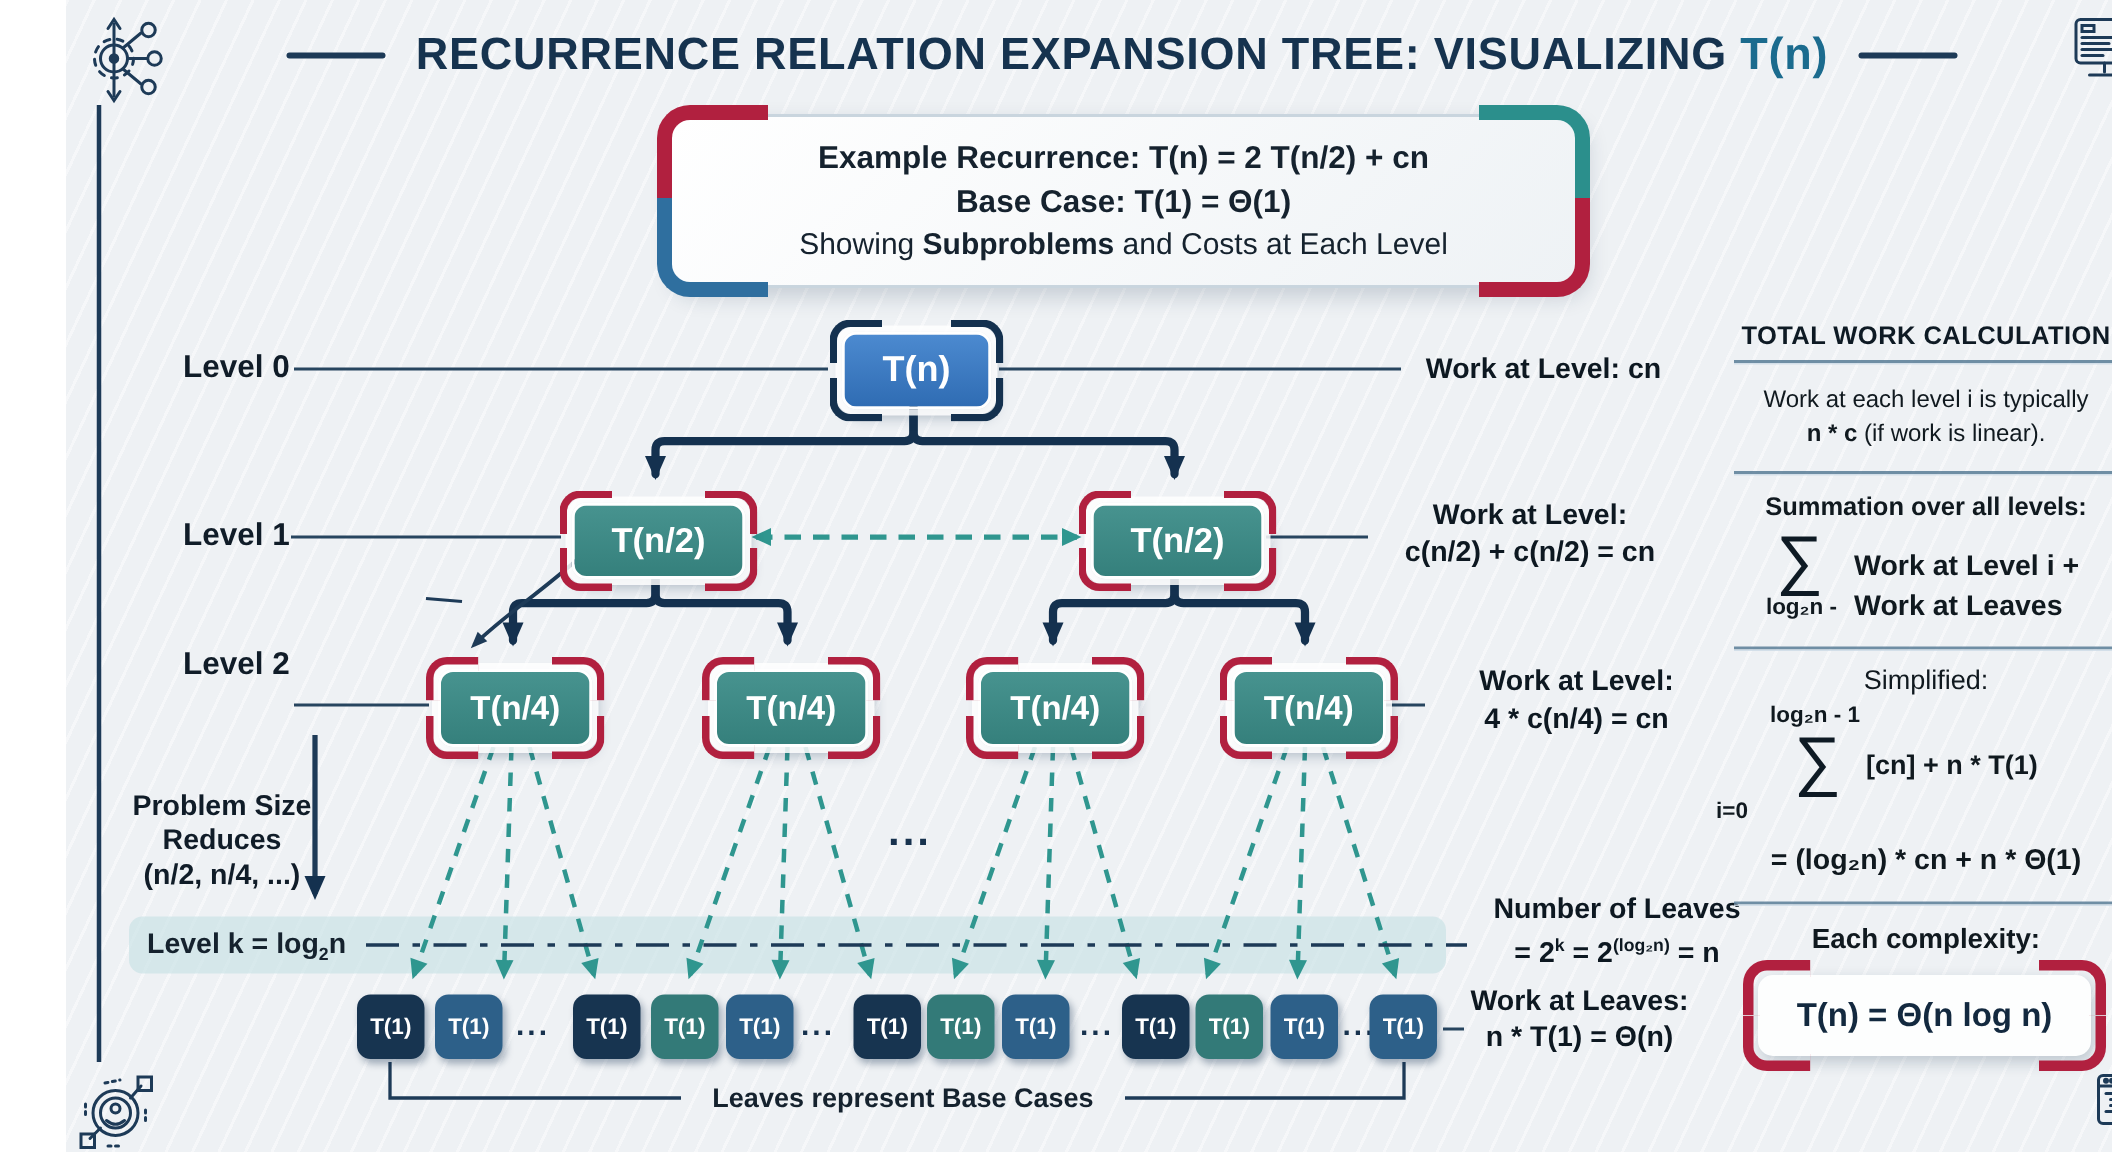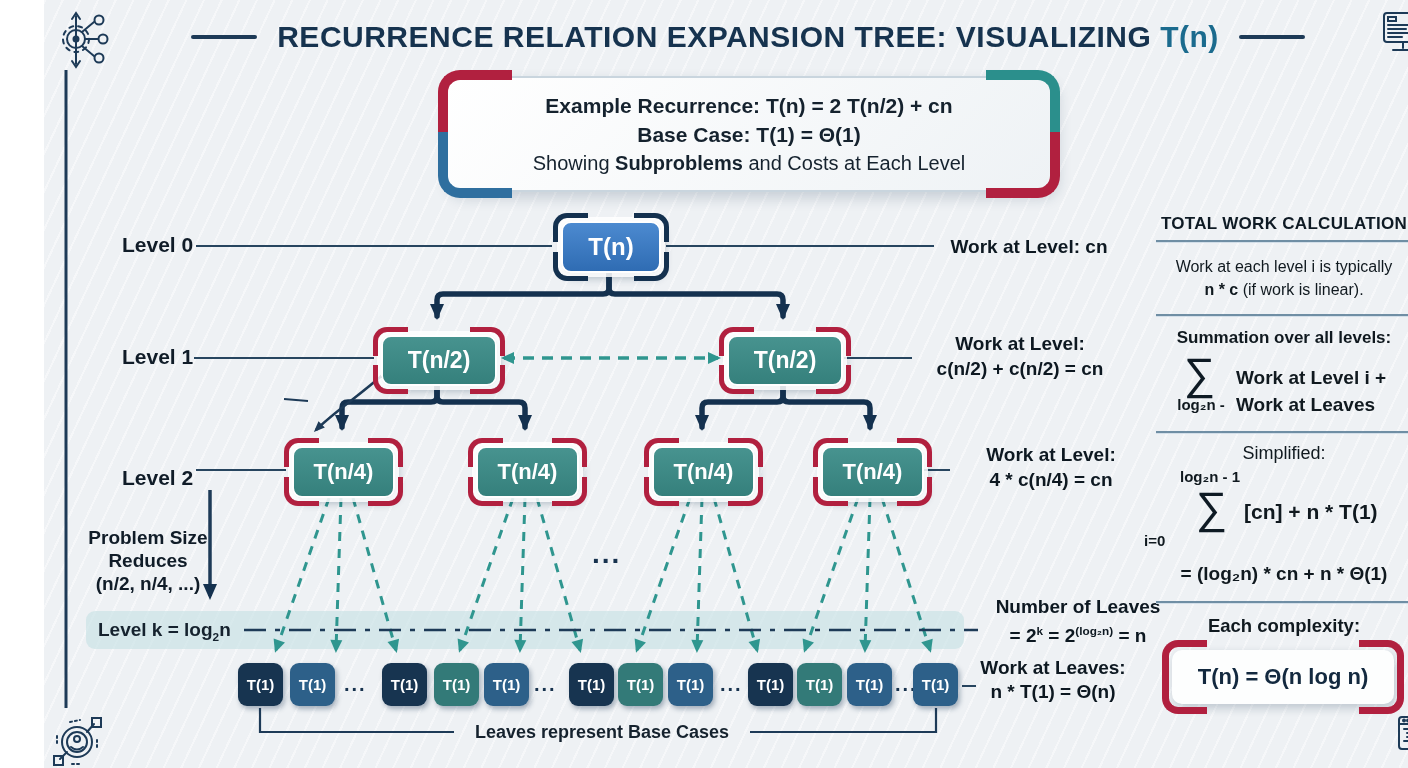--- a/index.html
+++ b/index.html
@@ -254,21 +254,21 @@
     <div class="hbk tr"></div>
     <div class="hbk bl"></div>
     <div class="hbk br"></div>
     <div class="hline1">Example Recurrence: T(n) = 2 T(n/2) + cn</div>
     <div class="hline1">Base Case: T(1) = Θ(1)</div>
     <div class="hline3"><span>Showing </span><b>Subproblems</b><span> and Costs at Each Level</span></div>
   </div>
 
   <div class="lvl" style="left:78px;top:233px;">Level 0</div>
   <div class="lvl" style="left:78px;top:345px;">Level 1</div>
-  <div class="lvl" style="left:78px;top:466px;">Level 2</div>
+  <div class="lvl" style="left:78px;top:431px;">Level 2</div>
   <div class="bandlabel"><span>Level k = log</span><sub>2</sub><span>n</span></div>
 
   <div class="sidenote" style="left:40px;top:526px;width:128px;">
     <div>Problem Size</div>
     <div>Reduces</div>
     <div>(n/2, n/4, ...)</div>
   </div>
 
   <div class="node root" style="left:517px;top:221px;width:96px;height:48px;">
     <div class="bk tl"></div>
@@ -400,21 +400,21 @@
   <div class="ptext" style="left:1192px;top:364px;width:186px;text-align:left;font-size:19px;font-weight:700;line-height:27px;">
     <div class="nowrap">Work at Level i +</div>
     <div class="nowrap">Work at Leaves</div>
   </div>
   <div class="rule" style="top:431px;"></div>
 
   <div class="ptext nowrap" style="left:1104px;top:443px;width:272px;font-size:18px;font-weight:400;">Simplified:</div>
   <div class="slim" style="left:1126px;top:468px;width:80px;text-align:center;">log₂n - 1</div>
   <div class="sigma" style="left:1152px;top:486px;">∑</div>
   <div class="slim" style="left:1100px;top:532px;width:60px;text-align:left;">i=0</div>
-  <div class="ptext nowrap" style="left:1200px;top:500px;width:160px;text-align:left;font-size:21px;font-weight:700;"><b>[cn]</b><span> + n * T(1)</span></div>
+  <div class="ptext nowrap" style="left:1200px;top:500px;width:160px;text-align:left;font-size:18px;font-weight:700;"><b>[cn]</b><span> + n * T(1)</span></div>
   <div class="ptext nowrap" style="left:1098px;top:563px;width:284px;font-size:19px;font-weight:700;">= (log₂n) * cn + n * Θ(1)</div>
   <div class="rule" style="top:601px;"></div>
 
   <div class="ptext nowrap" style="left:1104px;top:615px;width:272px;font-size:18.5px;font-weight:700;">Each complexity:</div>
   <div class="resultbox">
     <div class="rbk tl"></div>
     <div class="rbk tr"></div>
     <div class="rbk bl"></div>
     <div class="rbk br"></div>
     <span>T(n) = Θ(n log n)</span>

